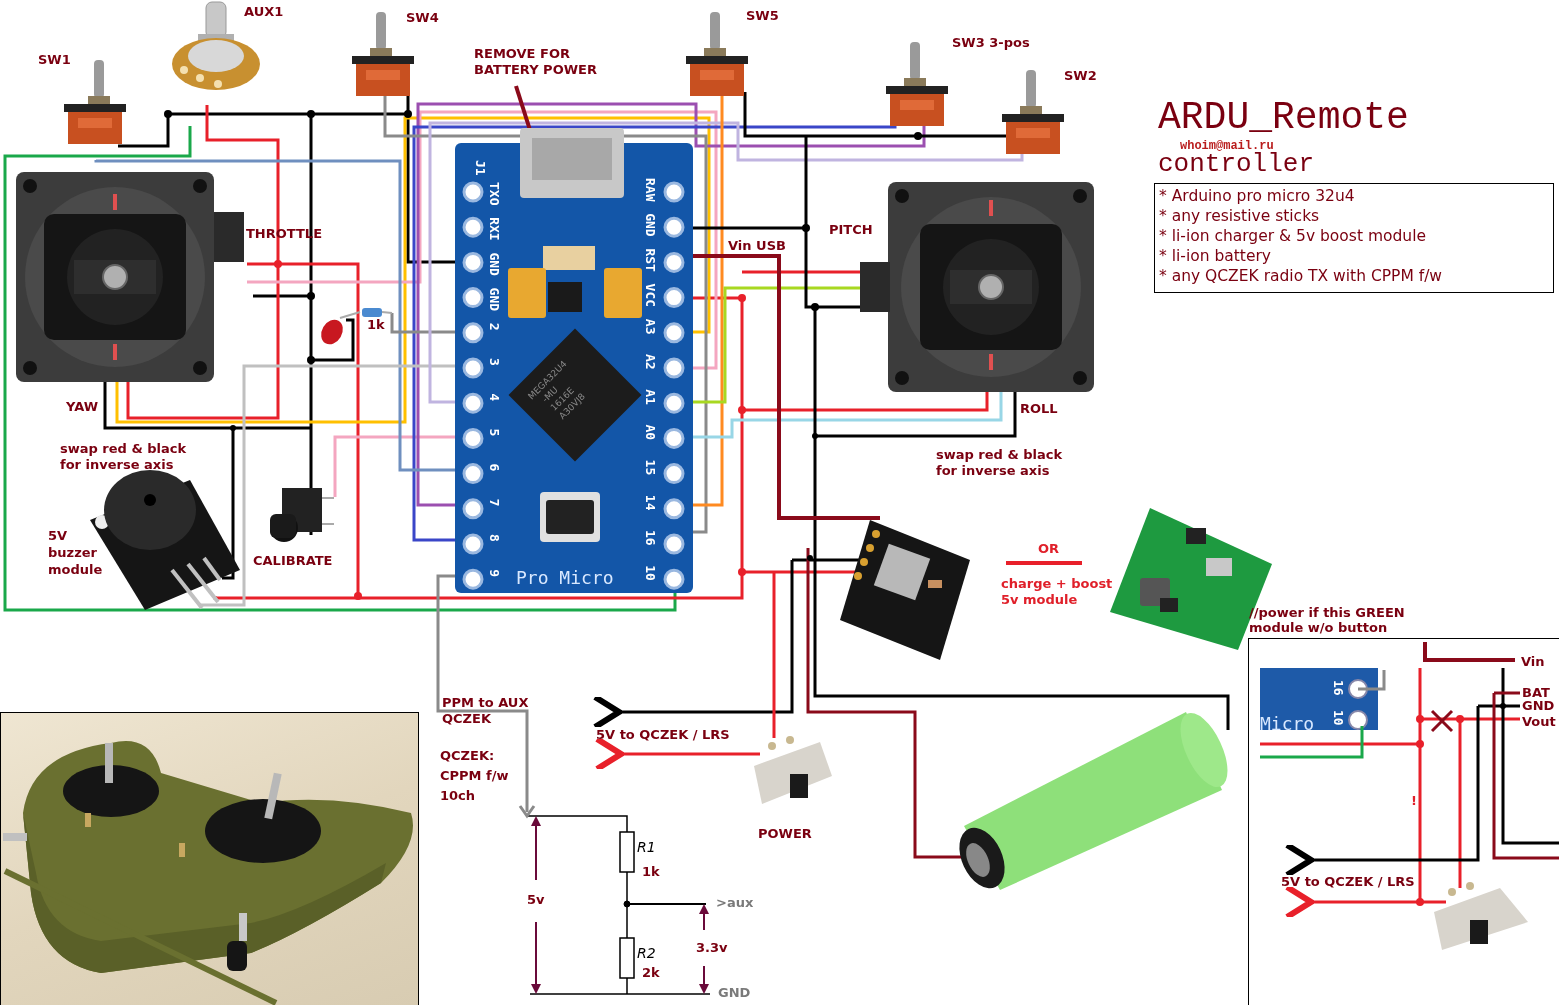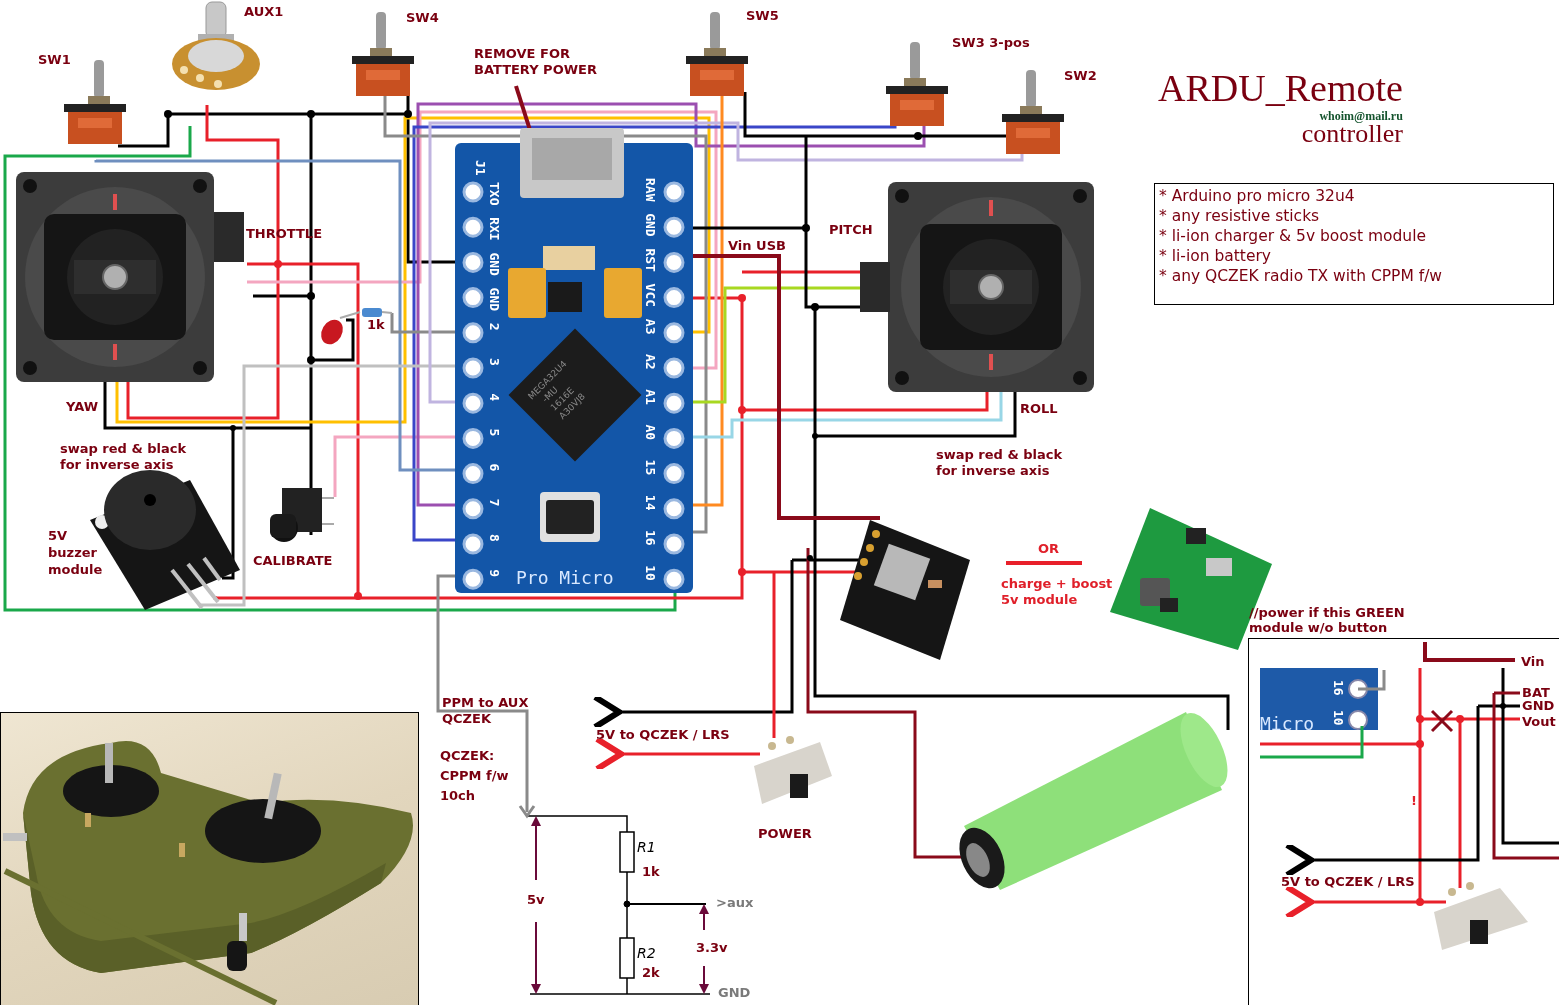--- a/index.html
+++ b/index.html
@@ -2,25 +2,25 @@
 <html><head>
 <meta charset="utf-8">
 <style>
   html, body { margin:0; padding:0; background:#ffffff; }
   body { width:1559px; height:1005px; position:relative; overflow:hidden; font-family:"DejaVu Sans", sans-serif; }
   #canvas { position:absolute; left:0; top:0; width:1559px; height:1005px; }
   .lbl { font-family:"DejaVu Sans", sans-serif; font-weight:bold; fill:#7a0010; font-size:13px; }
   .lbl-red { font-family:"DejaVu Sans", sans-serif; font-weight:bold; fill:#e0202a; font-size:13px; }
   .lbl-gray { font-family:"DejaVu Sans", sans-serif; font-weight:bold; fill:#7a7a7a; font-size:13px; }
   .pin { font-family:"DejaVu Sans Mono", monospace; fill:#ffffff; font-size:13px; font-weight:bold; }
-  .title { position:absolute; left:1158px; top:68px; color:#7a0010; font-family:Liberation Serif, serif;text-align:right; }
+  .title { position:absolute; left:1158px; top:98px; color:#7a0010; font-family:Liberation Mono, monospace; }
   .title .t1 { font-size:38px; line-height:40px; display:block; }
-  .title .email { font-size:12px; font-weight:bold; color:#14532d; display:block; margin-left:0; line-height:12px; margin-top:2px; }
+  .title .email { font-size:12px; font-weight:bold; color:#b91c1c; display:block; margin-left:22px; line-height:12px; margin-top:2px; }
   .title .t2 { font-size:26px; line-height:36px; display:block; margin-top:-6px; }
-  .features { position:absolute; left:1154px; top:183px; width:394px; border:1px solid #000; padding:2px 0 18px 4px; background:#fff; }
+  .features { position:absolute; left:1154px; top:183px; width:394px; border:1px solid #000; padding:2px 0 6px 4px; background:#fff; }
   .features div { color:#7a0010; font-family:"DejaVu Sans", sans-serif; font-size:15.5px; line-height:20px; white-space:nowrap; }
   .photo { position:absolute; left:0; top:712px; width:417px; height:292px; border:1px solid #000;
     background: linear-gradient(160deg,#efe6d2 0%,#e2d6bd 50%,#d8ccb2 100%); overflow:hidden; }
   .green-box { position:absolute; left:1248px; top:638px; width:311px; height:367px; border:1px solid #000; border-right:none; border-bottom:none; }
 </style>
 </head>
 <body>
 
 <svg id="canvas" viewBox="0 0 1559 1005" xmlns="http://www.w3.org/2000/svg">
   <defs>

